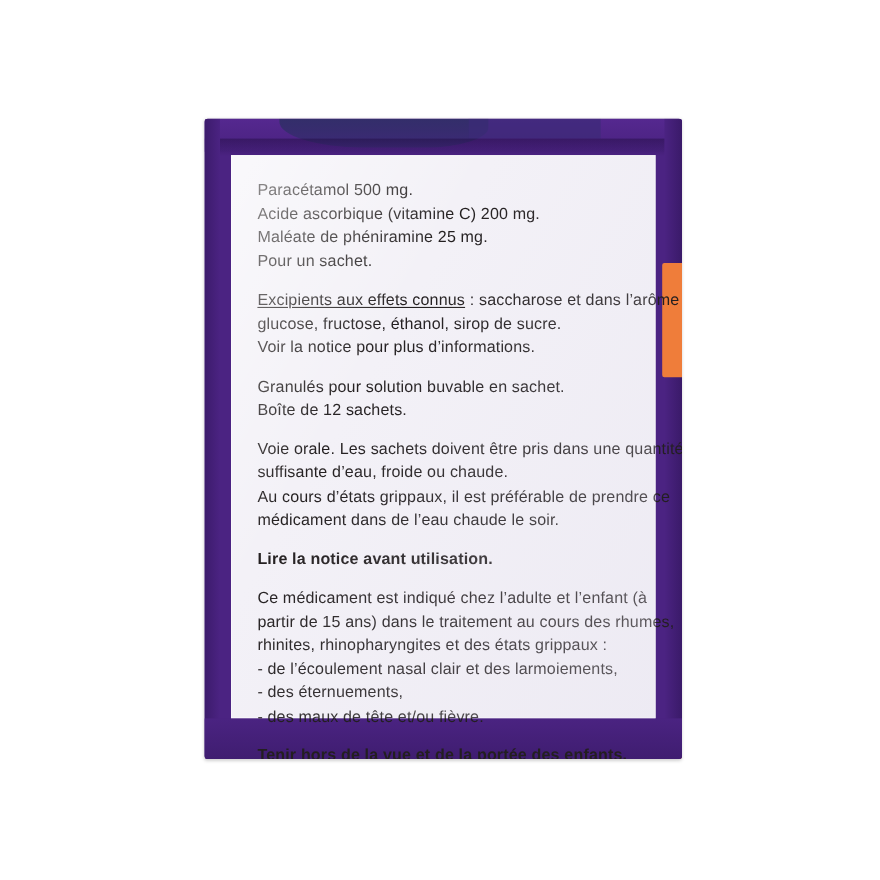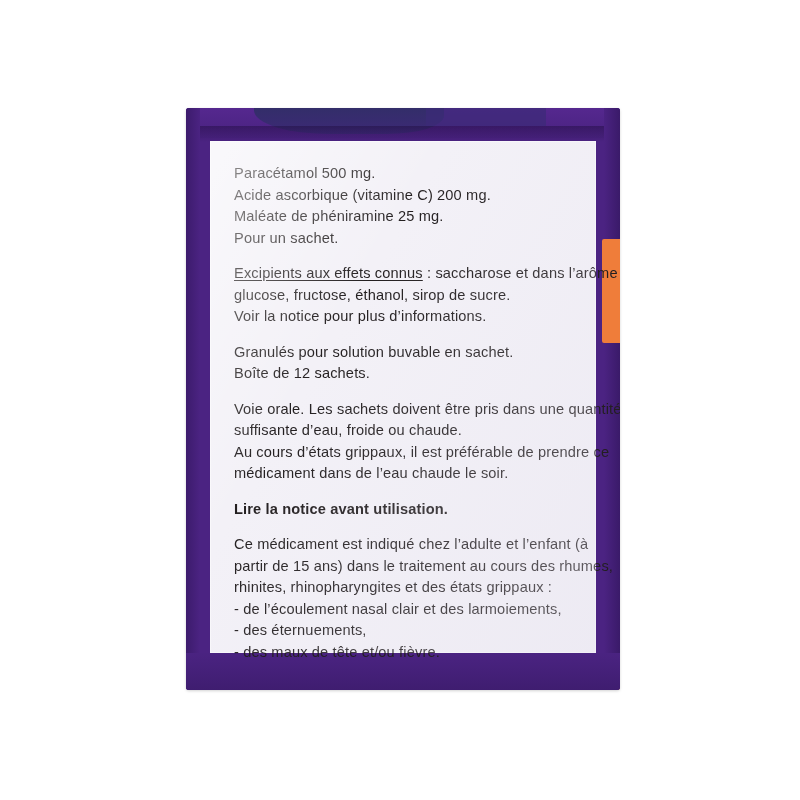--- a/index.html
+++ b/index.html
@@ -217,19 +217,22 @@
 
         <div class="blk">
           <div class="line">Ce médicament est indiqué chez l’adulte et l’enfant (à</div>
           <div class="line">partir de 15 ans) dans le traitement au cours des rhumes,</div>
           <div class="line">rhinites, rhinopharyngites et des états grippaux :</div>
           <div class="line">- de l’écoulement nasal clair et des larmoiements,</div>
           <div class="line">- des éternuements,</div>
           <div class="line">- des maux de tête et/ou fièvre.</div>
         </div>
 
+        <div class="blk">
+          <div class="line bold">Tenir hors de la vue et de la portée des enfants.</div>
+        </div>
 
       </div>
       <div class="panel-sheen"></div>
     </div>
 
   </div>
 </div>
 
 </body></html>

